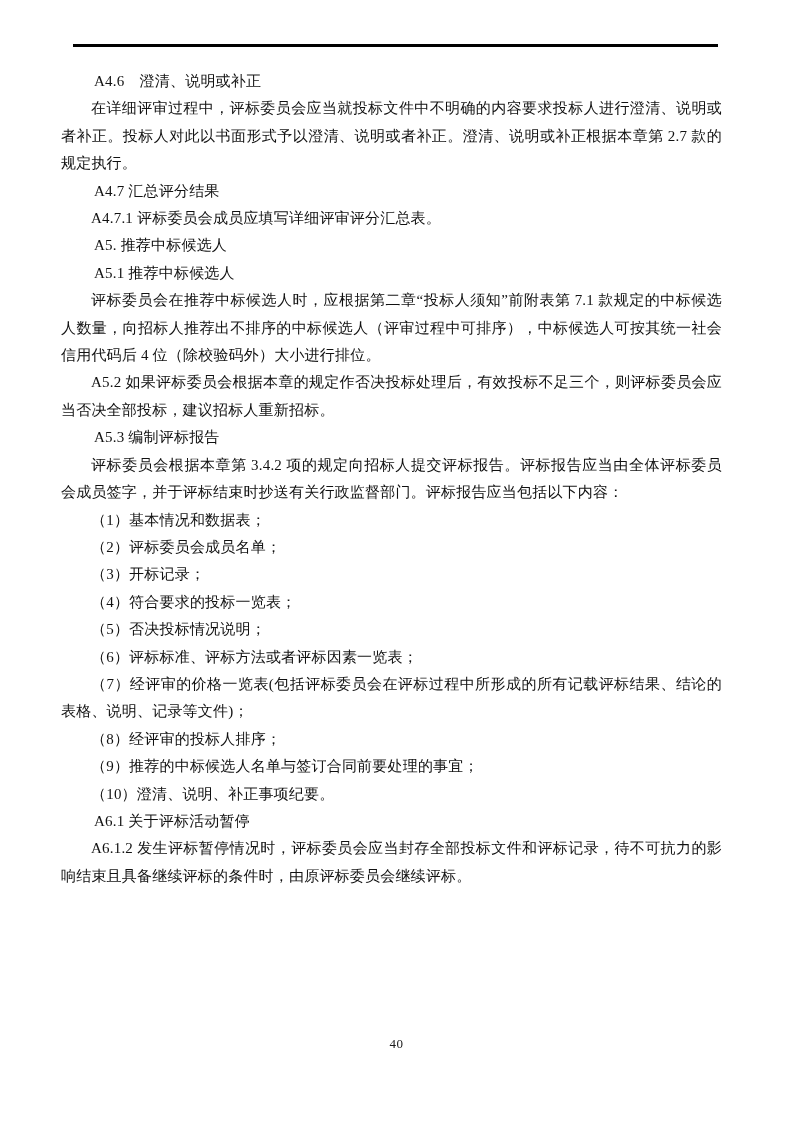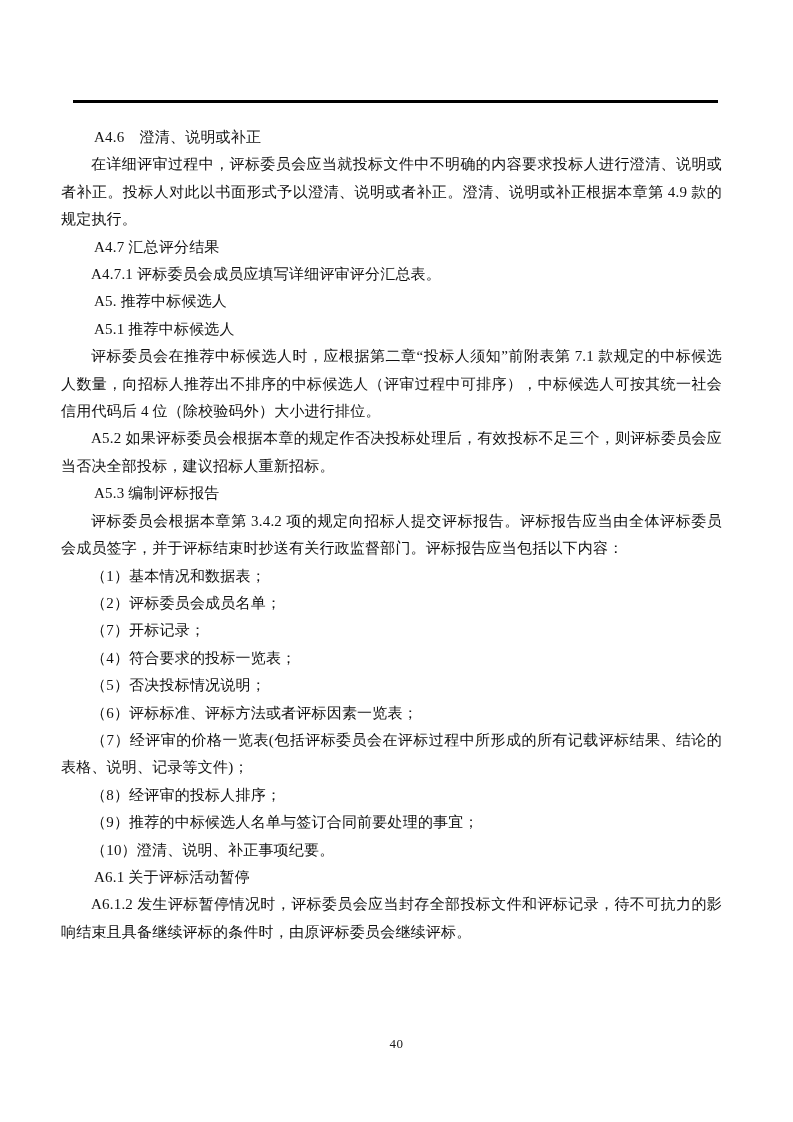--- a/index.html
+++ b/index.html
@@ -7,21 +7,21 @@
     padding: 0;
     background: #e8e8e8;
   }
   .page {
     position: relative;
     width: 793px;
     height: 1122px;
     margin: 0 auto;
     background: #ffffff;
     box-sizing: border-box;
-    padding: 100px 71px 0 61px;
+    padding: 44px 71px 0 61px;
     font-family: "Liberation Serif", "DejaVu Serif", serif;
     color: #111111;
     overflow: hidden;
   }
   .header-rule {
     height: 3px;
     background: #000000;
     margin-left: 12px;
     width: 645px;
     margin-bottom: 21px;
@@ -52,32 +52,32 @@
     letter-spacing: 0.5px;
   }
 </style>
 </head>
 <body>
 
 <div class="page">
   <div class="header-rule"></div>
   <div class="doc-body">
       <p class="blk blk-heading">A4.6　澄清、说明或补正</p>
-      <p class="blk blk-para">在详细评审过程中，评标委员会应当就投标文件中不明确的内容要求投标人进行澄清、说明或者补正。投标人对此以书面形式予以澄清、说明或者补正。澄清、说明或补正根据本章第 4.9 款的规定执行。</p>
+      <p class="blk blk-para">在详细评审过程中，评标委员会应当就投标文件中不明确的内容要求投标人进行澄清、说明或者补正。投标人对此以书面形式予以澄清、说明或者补正。澄清、说明或补正根据本章第 2.7 款的规定执行。</p>
       <p class="blk blk-heading">A4.7 汇总评分结果</p>
       <p class="blk blk-para">A4.7.1 评标委员会成员应填写详细评审评分汇总表。</p>
       <p class="blk blk-heading">A5. 推荐中标候选人</p>
       <p class="blk blk-heading">A5.1 推荐中标候选人</p>
       <p class="blk blk-para">评标委员会在推荐中标候选人时，应根据第二章“投标人须知”前附表第 7.1 款规定的中标候选人数量，向招标人推荐出不排序的中标候选人（评审过程中可排序），中标候选人可按其统一社会信用代码后 4 位（除校验码外）大小进行排位。</p>
       <p class="blk blk-para">A5.2 如果评标委员会根据本章的规定作否决投标处理后，有效投标不足三个，则评标委员会应当否决全部投标，建议招标人重新招标。</p>
       <p class="blk blk-heading">A5.3 编制评标报告</p>
       <p class="blk blk-para">评标委员会根据本章第 3.4.2 项的规定向招标人提交评标报告。评标报告应当由全体评标委员会成员签字，并于评标结束时抄送有关行政监督部门。评标报告应当包括以下内容：</p>
       <p class="blk blk-item">（1）基本情况和数据表；</p>
       <p class="blk blk-item">（2）评标委员会成员名单；</p>
-      <p class="blk blk-item">（7）开标记录；</p>
+      <p class="blk blk-item">（3）开标记录；</p>
       <p class="blk blk-item">（4）符合要求的投标一览表；</p>
       <p class="blk blk-item">（5）否决投标情况说明；</p>
       <p class="blk blk-item">（6）评标标准、评标方法或者评标因素一览表；</p>
       <p class="blk blk-item">（7）经评审的价格一览表(包括评标委员会在评标过程中所形成的所有记载评标结果、结论的表格、说明、记录等文件)；</p>
       <p class="blk blk-item">（8）经评审的投标人排序；</p>
       <p class="blk blk-item">（9）推荐的中标候选人名单与签订合同前要处理的事宜；</p>
       <p class="blk blk-item">（10）澄清、说明、补正事项纪要。</p>
       <p class="blk blk-heading">A6.1 关于评标活动暂停</p>
       <p class="blk blk-para">A6.1.2 发生评标暂停情况时，评标委员会应当封存全部投标文件和评标记录，待不可抗力的影响结束且具备继续评标的条件时，由原评标委员会继续评标。</p>
     </div>

